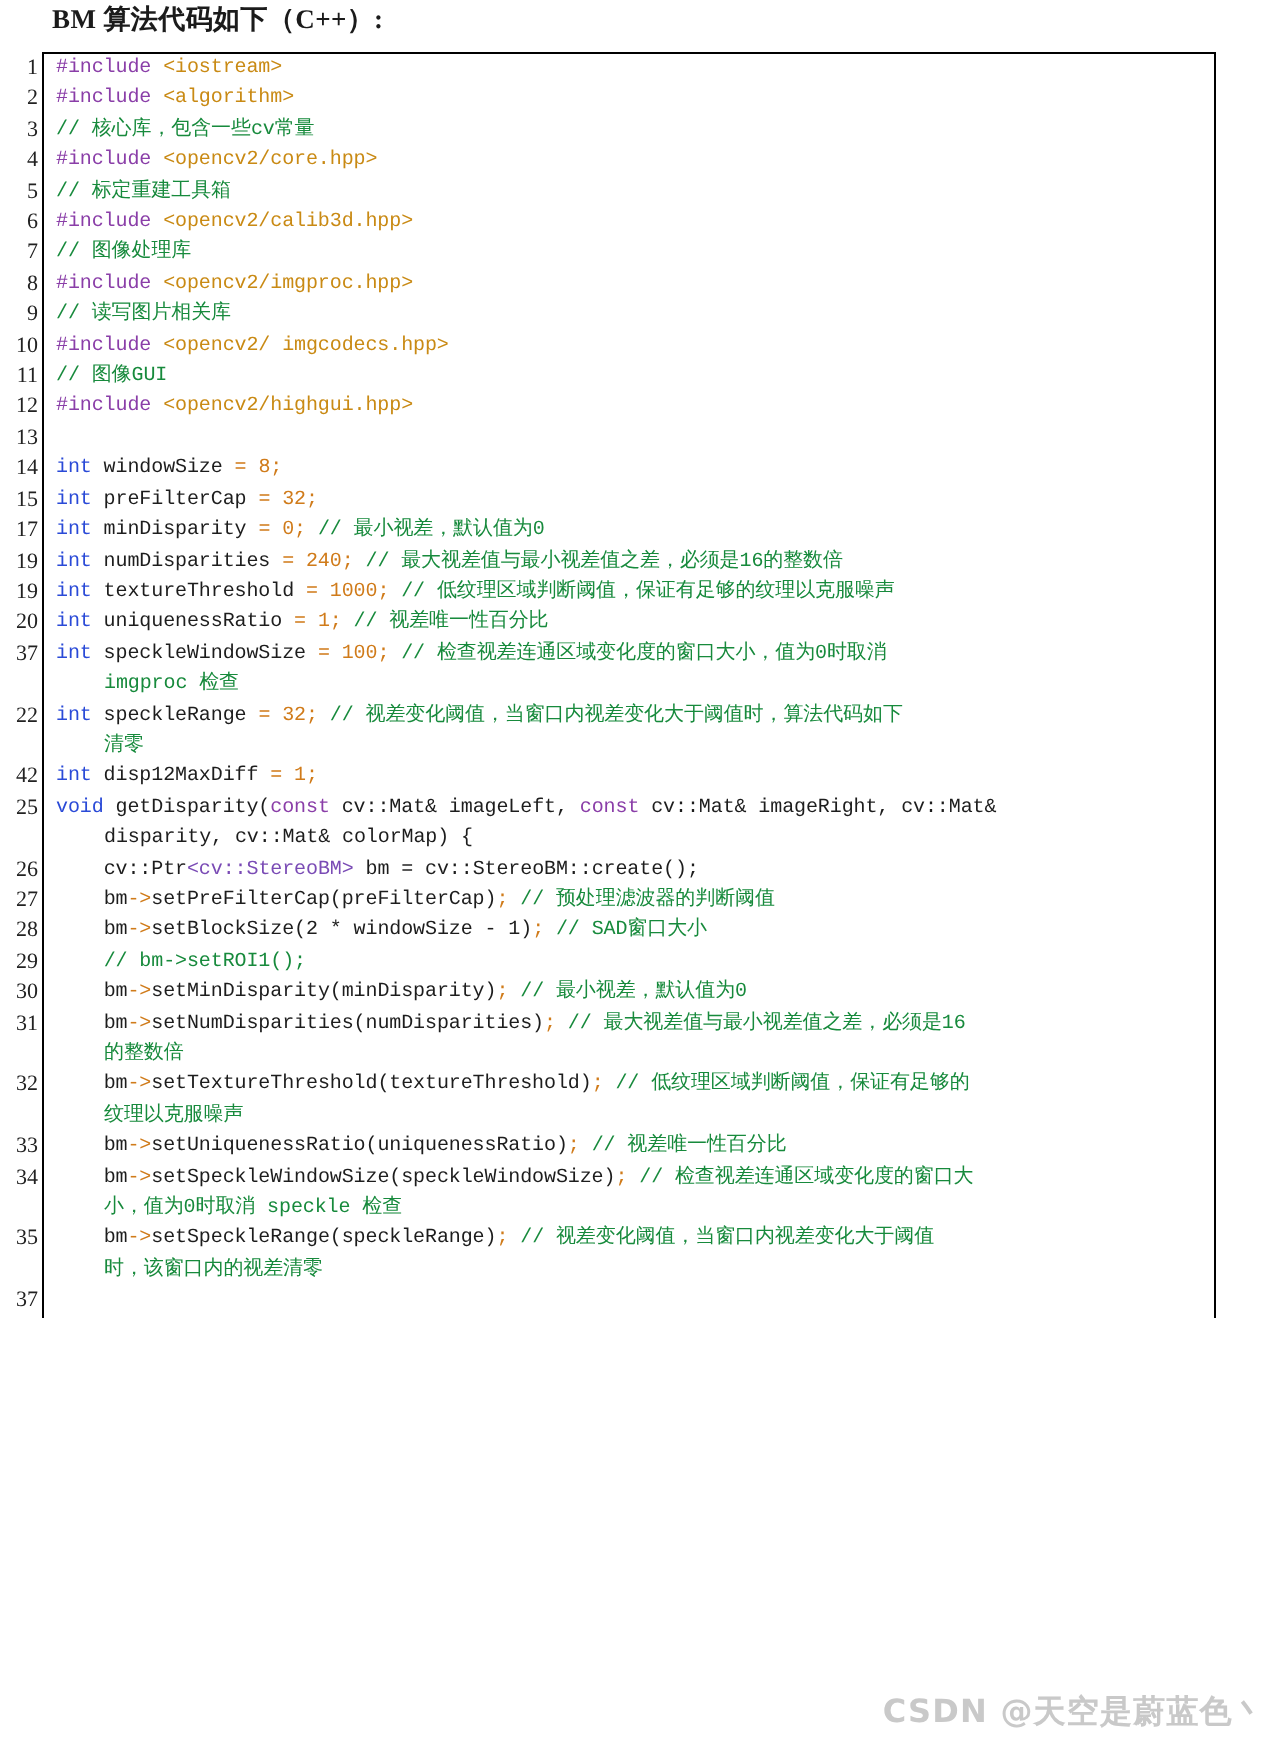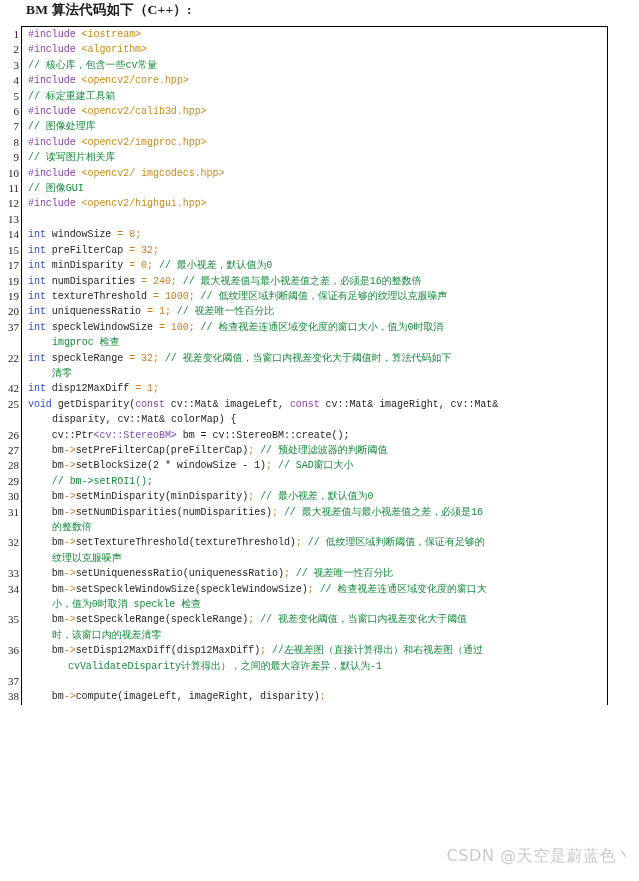--- a/index.html
+++ b/index.html
@@ -106,20 +106,21 @@
   #watermark {
     position: absolute;
     right: 6px;
     bottom: 14px;
     font-family: "DejaVu Sans", "Liberation Sans", sans-serif;
     font-size: 16px;
     color: #c9c9c9;
     letter-spacing: 0.6px;
     white-space: nowrap;
     pointer-events: none;
+    font-weight: bold;
   }
 </style>
 </head>
 <body>
 
 <div id="doc-heading">BM 算法代码如下（C++）:</div>
 
 <div id="code-block">
   <div id="code-rows">
       <div class="code-row">
@@ -247,28 +248,20 @@
         <div class="code-text"><span class="t-plain">    bm</span><span class="t-op">-&gt;</span><span class="t-plain">setUniquenessRatio(uniquenessRatio)</span><span class="t-op">;</span><span class="t-plain"> </span><span class="t-cmt">// 视差唯一性百分比</span></div>
       </div>
       <div class="code-row wrapped">
         <div class="gutter">34</div>
         <div class="code-text"><span class="t-plain">    bm</span><span class="t-op">-&gt;</span><span class="t-plain">setSpeckleWindowSize(speckleWindowSize)</span><span class="t-op">;</span><span class="t-plain"> </span><span class="t-cmt">// 检查视差连通区域变化度的窗口大</span><span class="cont"><span class="t-cmt">小，值为0时取消 speckle 检查</span></span></div>
       </div>
       <div class="code-row wrapped">
         <div class="gutter">35</div>
         <div class="code-text"><span class="t-plain">    bm</span><span class="t-op">-&gt;</span><span class="t-plain">setSpeckleRange(speckleRange)</span><span class="t-op">;</span><span class="t-plain"> </span><span class="t-cmt">// 视差变化阈值，当窗口内视差变化大于阈值</span><span class="cont"><span class="t-cmt">时，该窗口内的视差清零</span></span></div>
       </div>
-      <div class="code-row wrapped">
-        <div class="gutter">36</div>
-        <div class="code-text"><span class="t-plain">    bm</span><span class="t-op">-&gt;</span><span class="t-plain">setDisp12MaxDiff(disp12MaxDiff)</span><span class="t-op">;</span><span class="t-plain"> </span><span class="t-cmt">//左视差图（直接计算得出）和右视差图（通过</span><span class="cont ind2"><span class="t-cmt">cvValidateDisparity计算得出），之间的最大容许差异，默认为-1</span></span></div>
-      </div>
       <div class="code-row">
         <div class="gutter">37</div>
         <div class="code-text">&nbsp;</div>
       </div>
-      <div class="code-row">
-        <div class="gutter">38</div>
-        <div class="code-text"><span class="t-plain">    bm</span><span class="t-op">-&gt;</span><span class="t-plain">compute(imageLeft, imageRight, disparity)</span><span class="t-op">;</span></div>
-      </div>
     </div>
 </div>
 
 <div id="watermark">CSDN @天空是蔚蓝色丶</div>
 
 </body></html>

